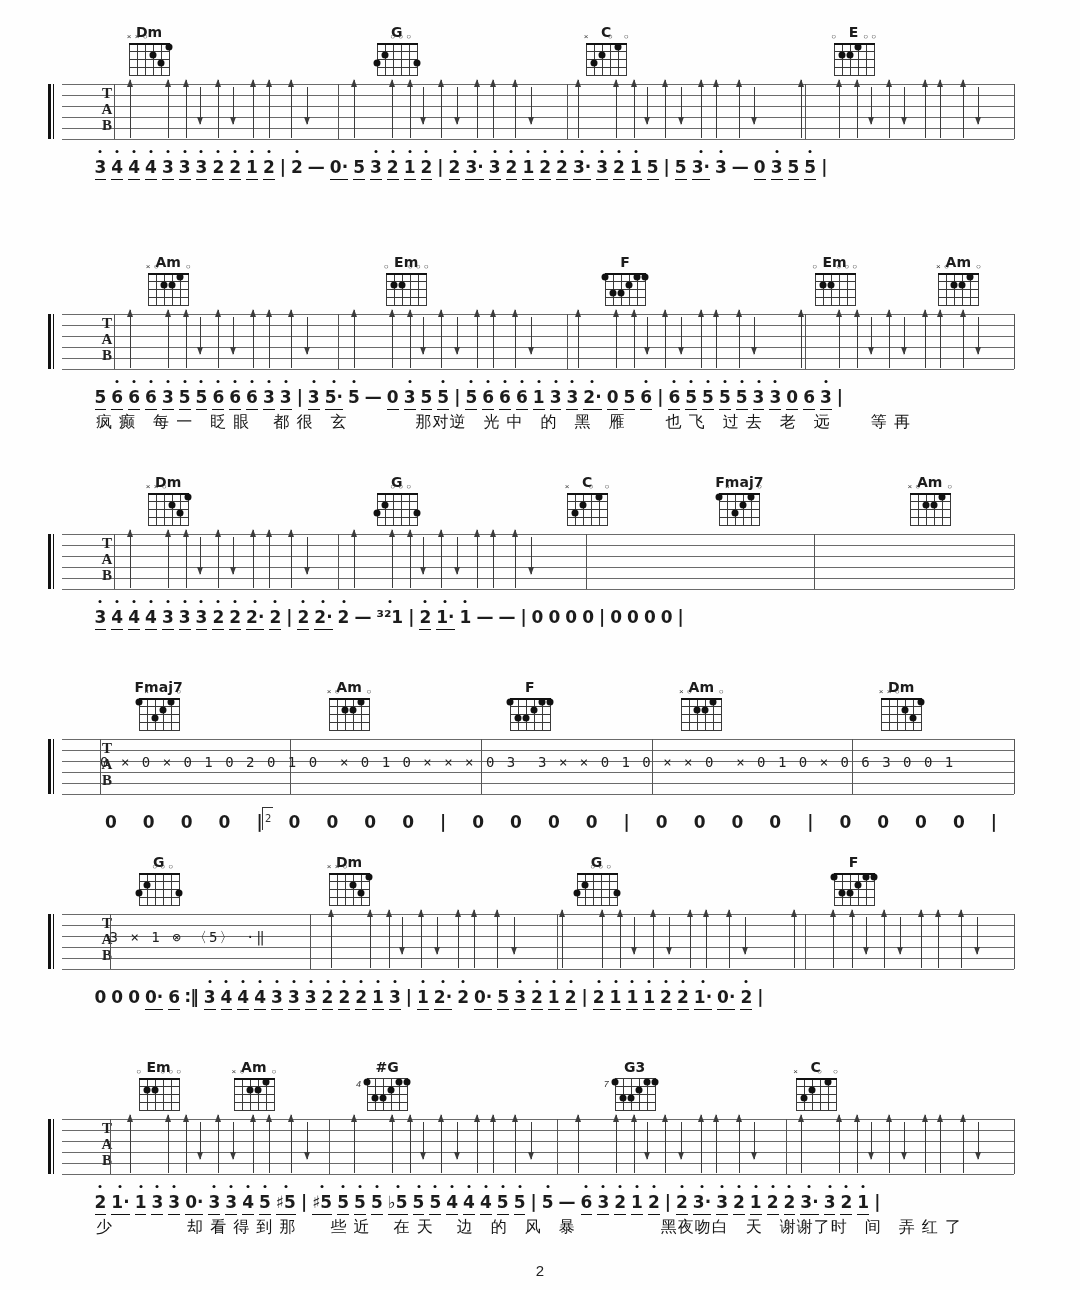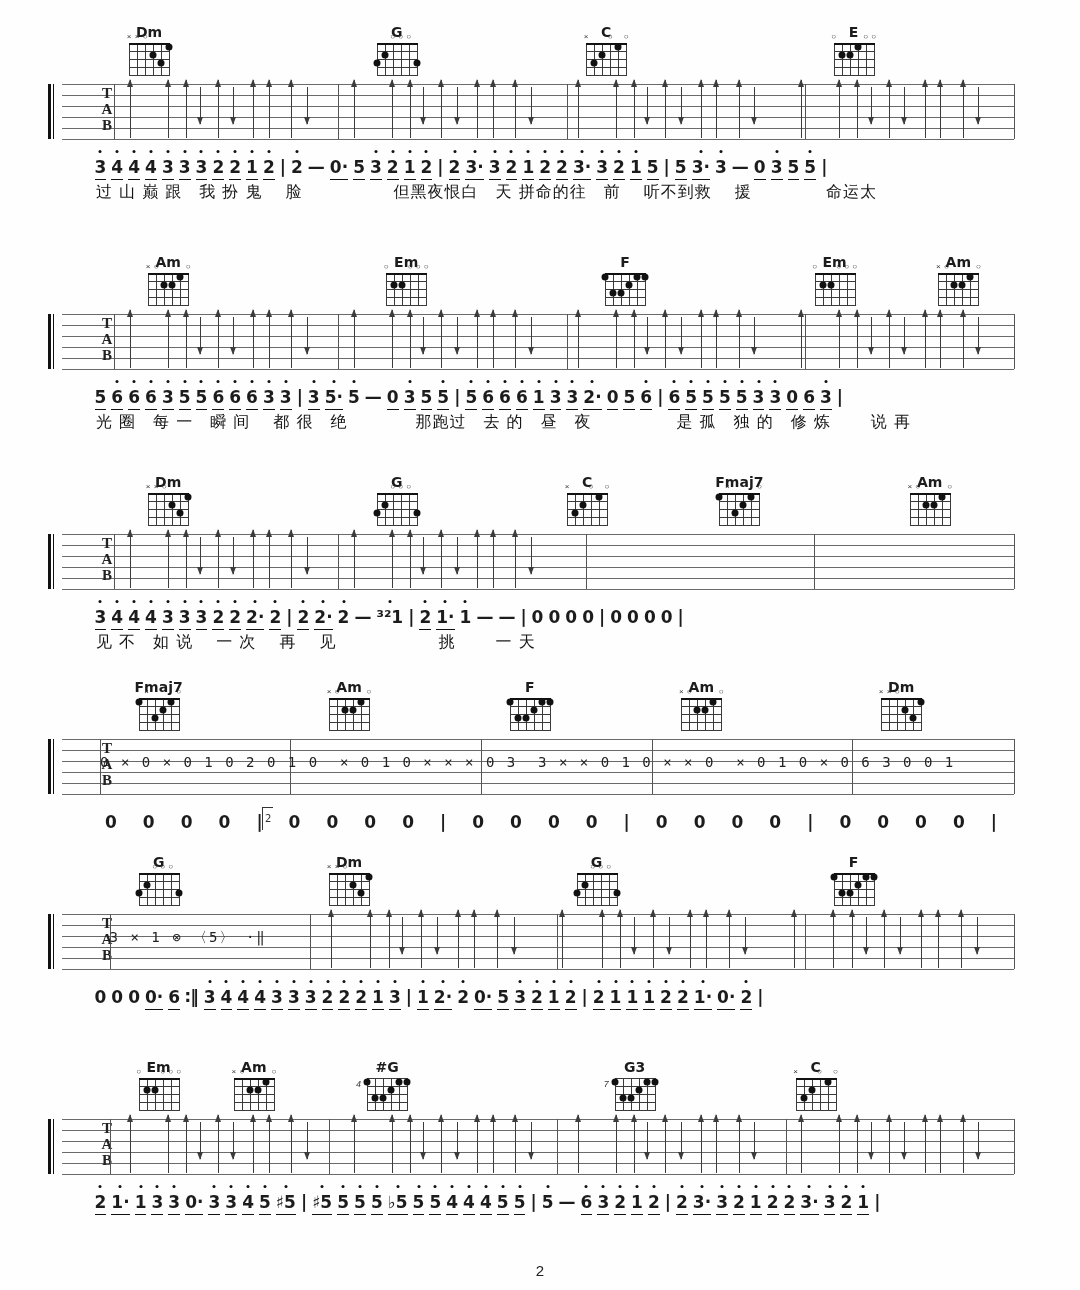--- a/index.html
+++ b/index.html
@@ -197,21 +197,20 @@
         <div class="arr u" style="left: 83.55%;"></div>
         <div class="arr d" style="left: 84.96%;"></div>
         <div class="arr u" style="left: 86.84%;"></div>
         <div class="arr d" style="left: 88.485%;"></div>
         <div class="arr u" style="left: 90.6%;"></div>
         <div class="arr u" style="left: 92.245%;"></div>
         <div class="arr u" style="left: 94.595%;"></div>
         <div class="arr d" style="left: 96.24%;"></div>
       </div>
       <div class="jianpu"><span class="tk ul hi">3</span><span class="tk ul hi">4</span><span class="tk ul hi">4</span><span class="tk ul hi">4</span><span class="tk ul hi">3</span><span class="tk ul hi">3</span><span class="tk ul hi">3</span><span class="tk ul hi">2</span><span class="tk ul hi">2</span><span class="tk ul hi">1</span><span class="tk ul hi">2</span><span class="tk">|</span><span class="tk hi">2</span><span class="tk">—</span><span class="tk ul">0·</span><span class="tk ul">5</span><span class="tk ul hi">3</span><span class="tk ul hi">2</span><span class="tk ul hi">1</span><span class="tk ul hi">2</span><span class="tk">|</span><span class="tk ul hi">2</span><span class="tk ul hi">3·</span><span class="tk ul hi">3</span><span class="tk ul hi">2</span><span class="tk ul hi">1</span><span class="tk ul hi">2</span><span class="tk ul hi">2</span><span class="tk ul hi">3·</span><span class="tk ul hi">3</span><span class="tk ul hi">2</span><span class="tk ul hi">1</span><span class="tk ul">5</span><span class="tk">|</span><span class="tk ul">5</span><span class="tk ul hi">3·</span><span class="tk hi">3</span><span class="tk">—</span><span class="tk ul">0</span><span class="tk ul hi">3</span><span class="tk ul">5</span><span class="tk ul hi">5</span><span class="tk">|</span></div>
-      <div class="lyr">过 山 巅 跟　我 扮 鬼　 脸　　　　　 但黑夜恨白　天 拼命的往　前　 听不到救　 援　　　　 命运太</div>
     </div>
     <div class="system" style="top: 256px;">
       <div class="chordrow">
         <div class="chord" style="left: 8%;">
           <div class="cname">Am</div>
           <div class="cgrid">
             <div class="vl" style="left: 0px;"></div>
             <div class="vl" style="left: 8px;"></div>
             <div class="vl" style="left: 16px;"></div>
             <div class="vl" style="left: 24px;"></div>
@@ -371,21 +370,21 @@
         <div class="arr u" style="left: 83.55%;"></div>
         <div class="arr d" style="left: 84.96%;"></div>
         <div class="arr u" style="left: 86.84%;"></div>
         <div class="arr d" style="left: 88.485%;"></div>
         <div class="arr u" style="left: 90.6%;"></div>
         <div class="arr u" style="left: 92.245%;"></div>
         <div class="arr u" style="left: 94.595%;"></div>
         <div class="arr d" style="left: 96.24%;"></div>
       </div>
       <div class="jianpu"><span class="tk ul">5</span><span class="tk ul hi">6</span><span class="tk ul hi">6</span><span class="tk ul hi">6</span><span class="tk ul hi">3</span><span class="tk ul hi">5</span><span class="tk ul hi">5</span><span class="tk ul hi">6</span><span class="tk ul hi">6</span><span class="tk ul hi">6</span><span class="tk ul hi">3</span><span class="tk ul hi">3</span><span class="tk">|</span><span class="tk ul hi">3</span><span class="tk ul hi">5·</span><span class="tk hi">5</span><span class="tk">—</span><span class="tk ul">0</span><span class="tk ul hi">3</span><span class="tk ul">5</span><span class="tk ul hi">5</span><span class="tk">|</span><span class="tk ul hi">5</span><span class="tk ul hi">6</span><span class="tk ul hi">6</span><span class="tk ul hi">6</span><span class="tk ul hi">1</span><span class="tk ul hi">3</span><span class="tk ul hi">3</span><span class="tk ul hi">2·</span><span class="tk ul">0</span><span class="tk ul">5</span><span class="tk ul hi">6</span><span class="tk">|</span><span class="tk ul hi">6</span><span class="tk ul hi">5</span><span class="tk ul hi">5</span><span class="tk ul hi">5</span><span class="tk ul hi">5</span><span class="tk ul hi">3</span><span class="tk ul hi">3</span><span class="tk ul">0</span><span class="tk ul">6</span><span class="tk ul hi">3</span><span class="tk">|</span></div>
-      <div class="lyr">光 圈　每 一　瞬 间　 都 很　绝　　　　那跑过　去 的　昼　夜　　　　　是 孤　独 的　修 炼　　 说 再</div>
+      <div class="lyr">疯 癫　每 一　眨 眼　 都 很　玄　　　　那对逆　光 中　的　黑　雁　　 也 飞　过 去　老　远　　 等 再</div>
     </div>
     <div class="system" style="top: 476px;">
       <div class="chordrow">
         <div class="chord" style="left: 8%;">
           <div class="cname">Dm</div>
           <div class="cgrid">
             <div class="vl" style="left: 0px;"></div>
             <div class="vl" style="left: 8px;"></div>
             <div class="vl" style="left: 16px;"></div>
             <div class="vl" style="left: 24px;"></div>
@@ -525,21 +524,20 @@
         <div class="arr u" style="left: 36.55%;"></div>
         <div class="arr d" style="left: 37.96%;"></div>
         <div class="arr u" style="left: 39.84%;"></div>
         <div class="arr d" style="left: 41.485%;"></div>
         <div class="arr u" style="left: 43.6%;"></div>
         <div class="arr u" style="left: 45.245%;"></div>
         <div class="arr u" style="left: 47.595%;"></div>
         <div class="arr d" style="left: 49.24%;"></div>
       </div>
       <div class="jianpu"><span class="tk ul hi">3</span><span class="tk ul hi">4</span><span class="tk ul hi">4</span><span class="tk ul hi">4</span><span class="tk ul hi">3</span><span class="tk ul hi">3</span><span class="tk ul hi">3</span><span class="tk ul hi">2</span><span class="tk ul hi">2</span><span class="tk ul hi">2·</span><span class="tk ul hi">2</span><span class="tk">|</span><span class="tk ul hi">2</span><span class="tk ul hi">2·</span><span class="tk hi">2</span><span class="tk">—</span><span class="tk hi">³²1</span><span class="tk">|</span><span class="tk ul hi">2</span><span class="tk ul hi">1·</span><span class="tk hi">1</span><span class="tk">—</span><span class="tk">—</span><span class="tk">|</span><span class="tk">0</span><span class="tk">0</span><span class="tk">0</span><span class="tk">0</span><span class="tk">|</span><span class="tk">0</span><span class="tk">0</span><span class="tk">0</span><span class="tk">0</span><span class="tk">|</span></div>
-      <div class="lyr">见 不　如 说　 一 次　 再　 见　　　　　　挑　　 一 天</div>
     </div>
     <div class="system" style="top: 681px;">
       <div class="chordrow">
         <div class="chord" style="left: 7%;">
           <div class="cname">Fmaj7</div>
           <div class="cgrid">
             <div class="vl" style="left: 0px;"></div>
             <div class="vl" style="left: 8px;"></div>
             <div class="vl" style="left: 16px;"></div>
             <div class="vl" style="left: 24px;"></div>
@@ -978,14 +976,15 @@
         <div class="arr u" style="left: 83.55%;"></div>
         <div class="arr d" style="left: 84.96%;"></div>
         <div class="arr u" style="left: 86.84%;"></div>
         <div class="arr d" style="left: 88.485%;"></div>
         <div class="arr u" style="left: 90.6%;"></div>
         <div class="arr u" style="left: 92.245%;"></div>
         <div class="arr u" style="left: 94.595%;"></div>
         <div class="arr d" style="left: 96.24%;"></div>
       </div>
       <div class="jianpu"><span class="tk ul hi">2</span><span class="tk ul hi">1·</span><span class="tk ul hi">1</span><span class="tk ul hi">3</span><span class="tk ul hi">3</span><span class="tk ul">0·</span><span class="tk ul hi">3</span><span class="tk ul hi">3</span><span class="tk ul hi">4</span><span class="tk ul hi">5</span><span class="tk ul hi">♯5</span><span class="tk">|</span><span class="tk ul hi">♯5</span><span class="tk ul hi">5</span><span class="tk ul hi">5</span><span class="tk ul hi">5</span><span class="tk ul hi">♭5</span><span class="tk ul hi">5</span><span class="tk ul hi">5</span><span class="tk ul hi">4</span><span class="tk ul hi">4</span><span class="tk ul hi">4</span><span class="tk ul hi">5</span><span class="tk ul hi">5</span><span class="tk">|</span><span class="tk hi">5</span><span class="tk">—</span><span class="tk ul hi">6</span><span class="tk ul hi">3</span><span class="tk ul hi">2</span><span class="tk ul hi">1</span><span class="tk ul hi">2</span><span class="tk">|</span><span class="tk ul hi">2</span><span class="tk ul hi">3·</span><span class="tk ul hi">3</span><span class="tk ul hi">2</span><span class="tk ul hi">1</span><span class="tk ul hi">2</span><span class="tk ul hi">2</span><span class="tk ul hi">3·</span><span class="tk ul hi">3</span><span class="tk ul hi">2</span><span class="tk ul hi">1</span><span class="tk">|</span></div>
+      <div class="lyr">少　　　　 却 看 得 到 那　　些 近　 在 天　 边　的　风　暴　　　　　黑夜吻白　天　谢谢了时　间　弄 红 了</div>
     </div>
   </div>
 
 </body></html>

